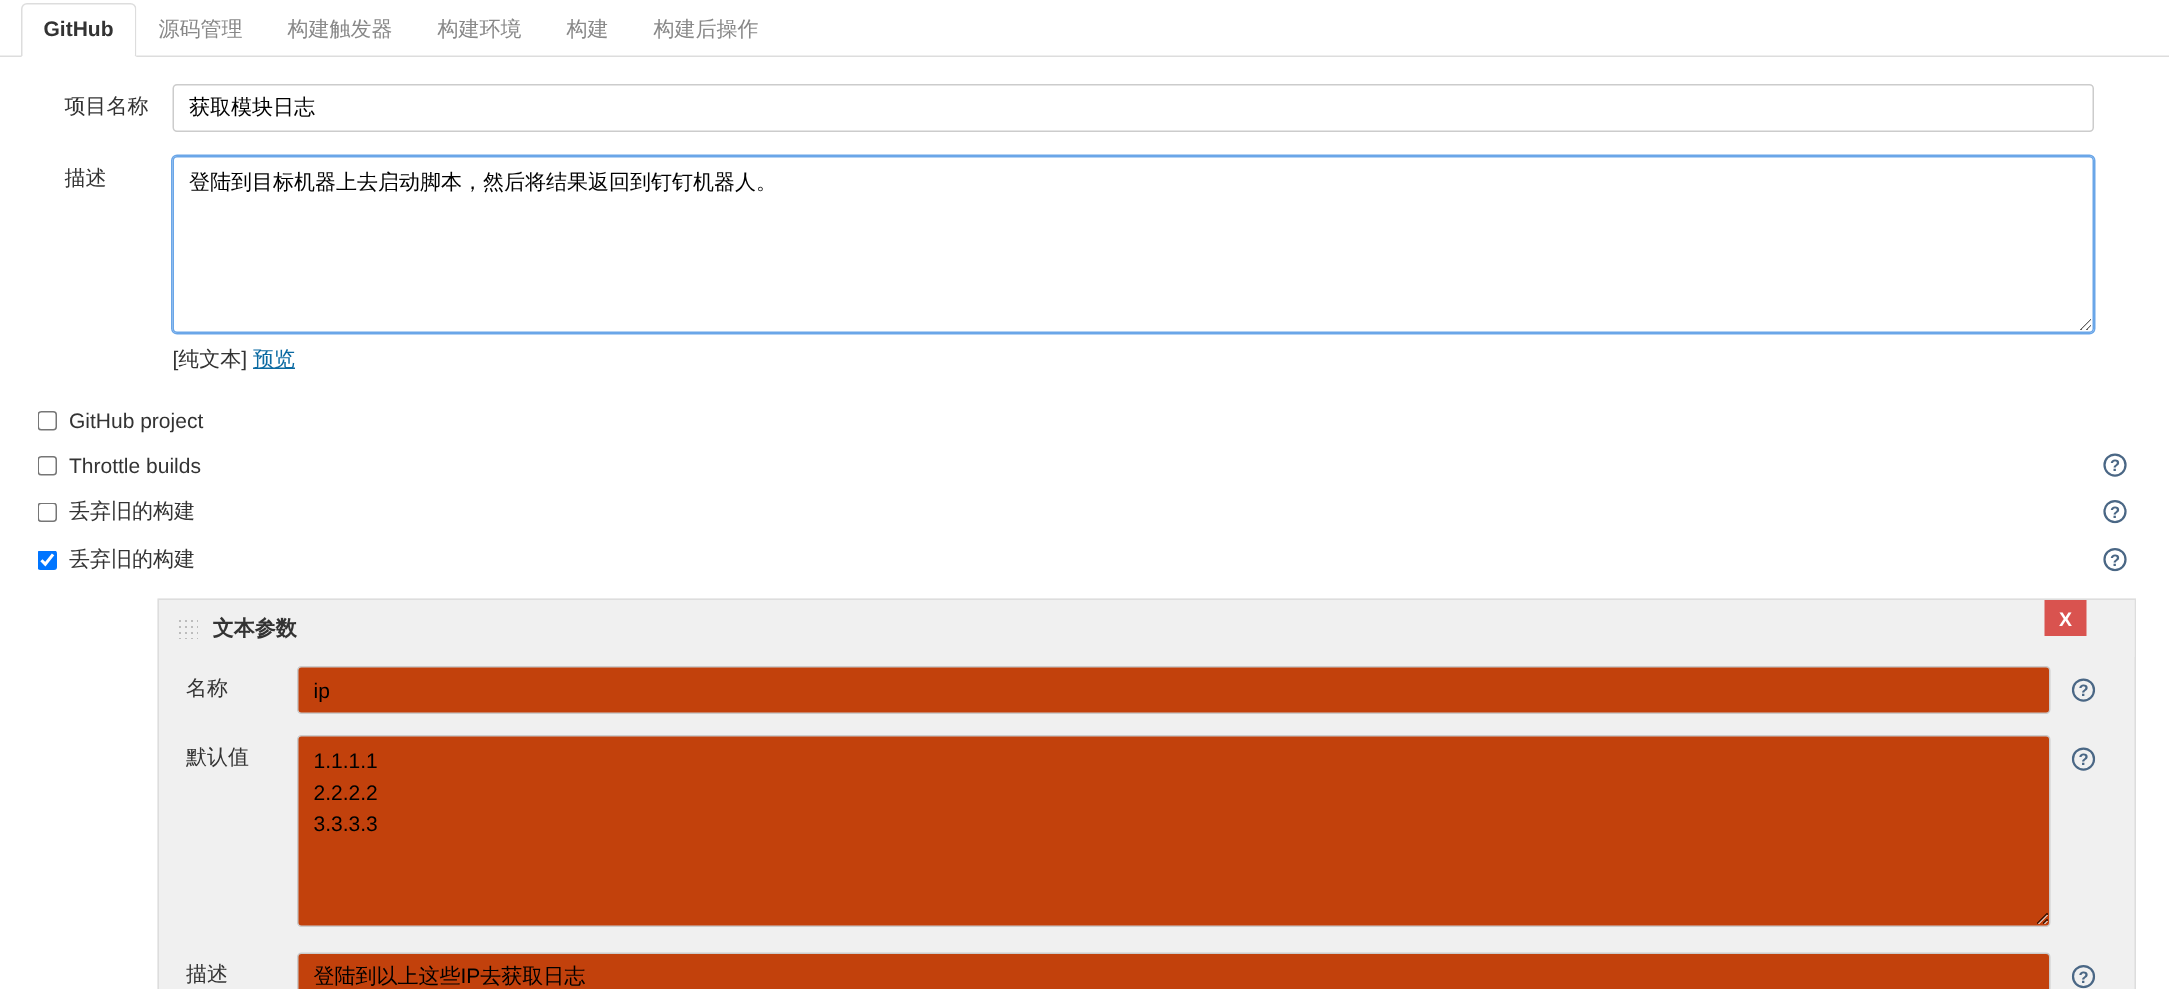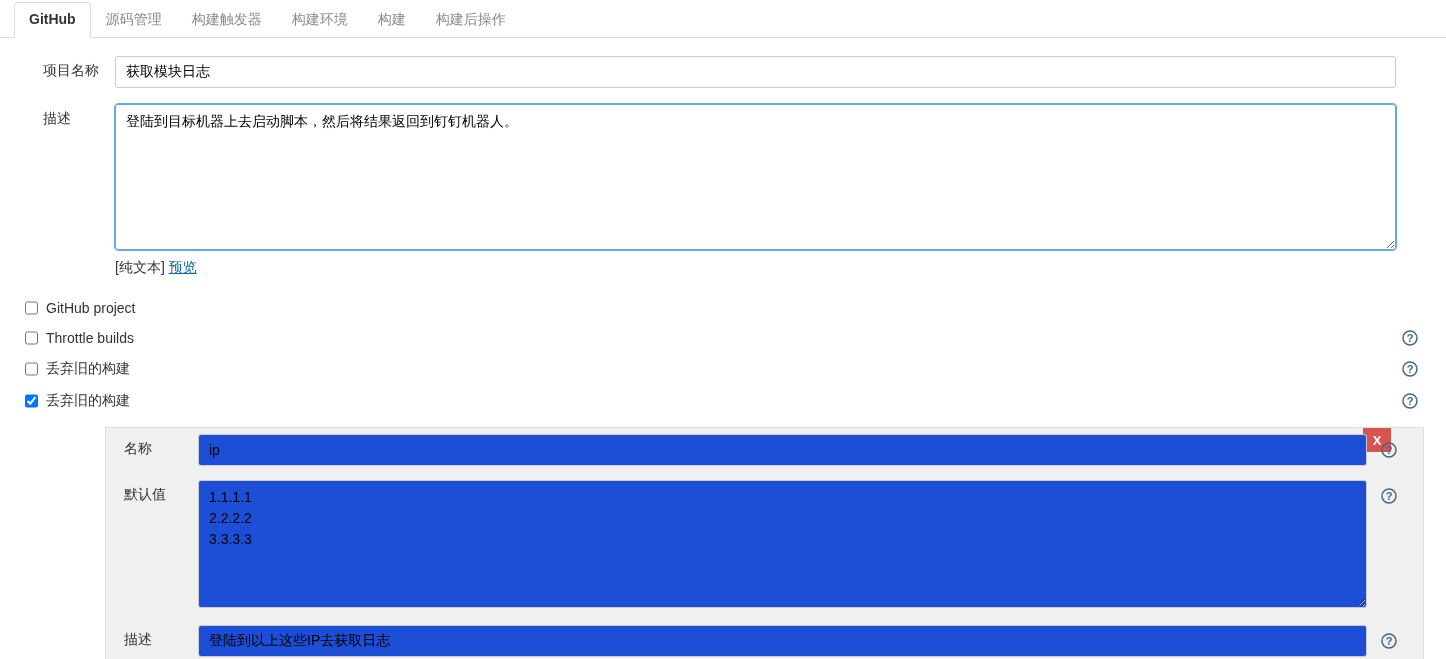--- a/index.html
+++ b/index.html
@@ -81,20 +81,21 @@
       margin-top: 6px;
       font-size: 14px;
     }
     .desc-hint .link {
       color: #0b6aa2;
       text-decoration: underline;
       cursor: pointer;
     }
     .checkbox-row {
       display: flex;
+      align-items: center;
       padding: 7px 25px;
       position: relative;
     }
     .checkbox-row input[type="checkbox"] {
       margin-right: 8px;
     }
     .checkbox-row label {
       color: #333;
       cursor: pointer;
     }
@@ -152,21 +153,21 @@
       font-size: 13px;
     }
     .param-body {
       padding: 6px 18px 14px 18px;
     }
     .param-body .form-row { margin-bottom: 14px; }
     .param-body .form-label { width: 74px; min-width: 74px; padding-left: 0; }
     .param-body .form-control-wrap { margin-right: 38px; }
     .param-body input.text-input,
     .param-body textarea.text-area {
-      background: #1d4ed8;
+      background: #c2410c;
     }
     .param-body .help-icon { right: 8px; top: 8px; transform:none; }
   </style>
 </head>
 <body>
 
 <div class="tabs">
   <div class="tab active">GitHub</div>
   <div class="tab">源码管理</div>
   <div class="tab">构建触发器</div>
@@ -180,21 +181,21 @@
   <div class="form-row">
     <div class="form-label">项目名称</div>
     <div class="form-control-wrap">
       <input type="text" class="text-input" value="获取模块日志" style="">
     </div>
   </div>
 
   <div class="form-row">
     <div class="form-label">描述</div>
     <div class="form-control-wrap">
-      <textarea class="text-area focused" style="height: 146px;">登陆到目标机器上去启动脚本，然后将结果返回到钉钉机器人。</textarea>
+      <textarea class="text-area focused" style="height: 118px;">登陆到目标机器上去启动脚本，然后将结果返回到钉钉机器人。</textarea>
       <div class="desc-hint">
         <span>[纯文本]</span>
         <span class="link">预览</span>
       </div>
     </div>
   </div>
 
 </div>
 
 <div class="checkbox-row">
@@ -230,20 +231,24 @@
   <span class="help-icon">
     <svg width="16" height="16" viewBox="0 0 16 16">
         <circle cx="8" cy="8" r="7" fill="none" stroke="#4a6785" stroke-width="1.5"></circle>
         <text x="8" y="12" text-anchor="middle" font-size="11" font-weight="bold" fill="#4a6785">?</text>
       </svg>
   </span>
 </div>
 
 <div class="param-block">
   <div class="param-delete">X</div>
+  <div class="param-header">
+    <div class="drag-handle"></div>
+    <div class="param-title">文本参数</div>
+  </div>
   <div class="param-body">
 
     <div class="form-row">
       <div class="form-label">名称</div>
       <div class="form-control-wrap">
         <input type="text" class="text-input" value="ip" style="">
       </div>
       <span class="help-icon">
         <svg width="16" height="16" viewBox="0 0 16 16">
             <circle cx="8" cy="8" r="7" fill="none" stroke="#4a6785" stroke-width="1.5"></circle>

